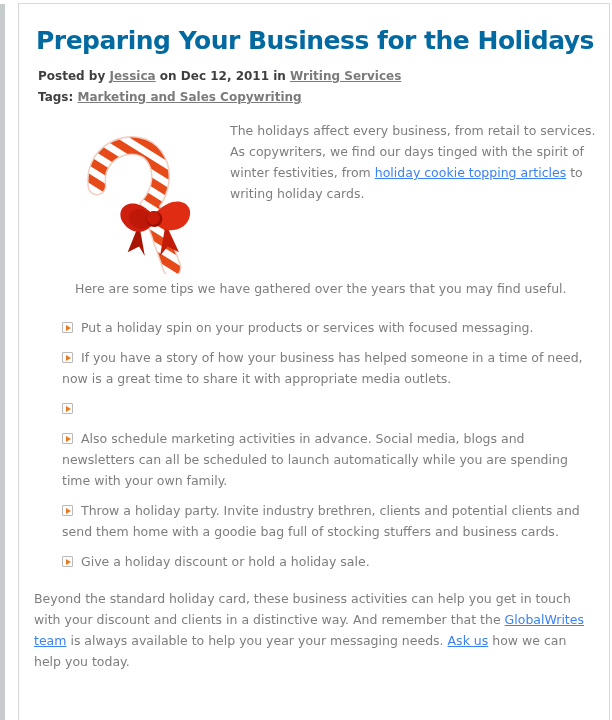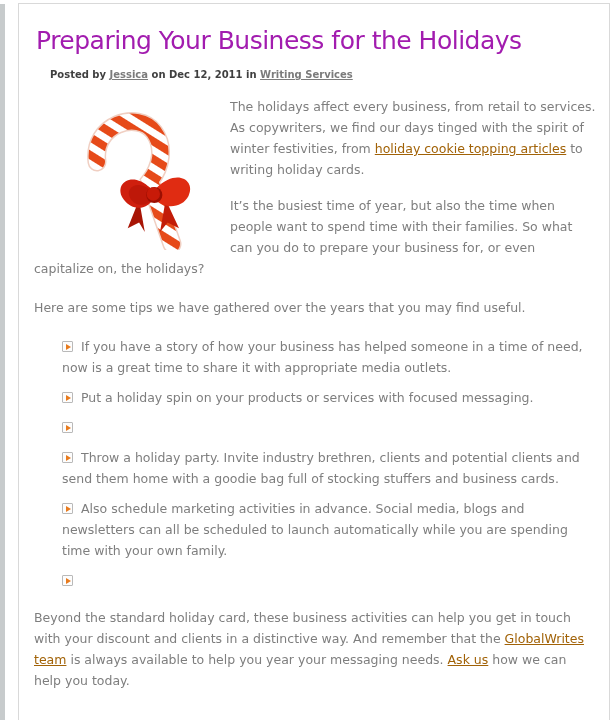--- a/index.html
+++ b/index.html
@@ -1,27 +1,27 @@
 <!DOCTYPE html>
 <html><head>
 <meta charset="utf-8">
 <style>
   * { margin:0; padding:0; box-sizing:border-box; }
   html,body { width:612px; height:720px; background:#fff; overflow:hidden;
               font-family:"DejaVu Sans","Liberation Sans",sans-serif; }
   .edge-strip { position:absolute; left:0; top:4px; width:5px; height:716px; background:#c7cbcc; }
   .content-box { position:absolute; left:18px; top:3px; width:592px; height:760px;
                  background:#fff; border:1px solid #d9d9d9; padding:20px 12px 0 15px; }
-  .post-title { font-size:25px; font-weight:normal; color:#a21caf; letter-spacing:-0.5px; margin:2px 0 14px 2px; }
-  .meta-line { font-size:10px; color:#3f3f3f; font-weight:bold; margin:0 0 7px 16px; }
+  .post-title { font-size:25px; font-weight:bold; color:#0369a1; letter-spacing:-0.5px; margin:2px 0 14px 2px; }
+  .meta-line { font-size:12px; color:#3f3f3f; font-weight:bold; margin:0 0 7px 4px; }
   .meta-line a, .body-link { color:#7b7b7b; font-weight:bold; text-decoration:underline; cursor:pointer; }
   .article { margin-top:16px; color:#7e7e7e; font-size:12.5px; line-height:21px; }
   .cane-wrap { float:left; width:176px; height:152px; margin:2px 6px 4px 14px; }
   .article p { margin-bottom:15px; }
-  .article .inline-link { color:#a16207; text-decoration:underline; cursor:pointer; }
+  .article .inline-link { color:#3b82f6; text-decoration:underline; cursor:pointer; }
   .tips-list { list-style:none; margin:18px 0 16px 28px; clear:none; }
   .tips-list li { margin-bottom:9px; line-height:21px; max-width:522px; }
   .bullet { display:inline-block; width:11px; height:11px; background:#fdfdfd; border:1px solid #b9b9b9;
             border-radius:1px; margin-right:8px; position:relative; top:1px; }
   .bullet::after { content:""; position:absolute; left:3px; top:2px; border-left:5px solid #e87b1e;
                    border-top:3px solid transparent; border-bottom:3px solid transparent; }
   .closing { max-width:568px; }
 </style>
 </head>
 <body>
@@ -30,20 +30,24 @@
 
 <div class="content-box">
 
   <h1 class="post-title">Preparing Your Business for the Holidays</h1>
 
   <div class="meta-line">
     <span>Posted by</span>
     <a>Jessica</a>
     <span>on Dec 12, 2011 in</span>
     <a>Writing Services</a>
+  </div>
+  <div class="meta-line">
+    <span>Tags:</span>
+    <a>Marketing and Sales Copywriting</a>
   </div>
 
   <div class="article">
 
     <div class="cane-wrap">
       <svg width="176" height="152" viewBox="0 0 176 152">
         <defs>
           <pattern id="caneStripes" width="15" height="15" patternUnits="userSpaceOnUse" patternTransform="rotate(-58)">
             <rect width="15" height="15" fill="#ffffff"></rect>
             <rect width="8" height="15" fill="#e64a19"></rect>
@@ -58,29 +62,28 @@
           <path d="M36,34 C58,12 78,26 70,42 C64,54 46,57 36,46 Z" fill="#e02c12"></path>
           <path d="M30,36 C16,24 2,34 9,45 C14,53 26,54 32,45 Z" fill="#b01205" opacity="0.55"></path>
           <circle cx="34" cy="41" r="8.5" fill="#9c0f02"></circle>
           <circle cx="33" cy="40" r="7" fill="#c81a08"></circle>
         </g>
       </svg>
     </div>
 
     <p><span>The holidays affect every business, from retail to services. As copywriters, we find our days tinged with the spirit of winter festivities, from </span><a class="inline-link">holiday cookie topping articles</a><span> to writing holiday cards.</span></p>
 
-    <p>It’s the busiest time of year, but also the time when people want to spend time with their families. So what can you do to prepare your business for, or even capitalize on, the holidays?</p>
 
-    <p style="clear:both; margin-top:18px;">Here are some tips we have gathered over the years that you may find useful.</p>
+    <p style="clear:both; margin-top:18px;margin-left:41px;">Here are some tips we have gathered over the years that you may find useful.</p>
 
     <ul class="tips-list">
+        <li><span class="bullet"></span><span>Put a holiday spin on your products or services with focused messaging.</span></li>
         <li><span class="bullet"></span><span>If you have a story of how your business has helped someone in a time of need, now is a great time to share it with appropriate media outlets.</span></li>
-        <li><span class="bullet"></span><span>Put a holiday spin on your products or services with focused messaging.</span></li>
         <li><span class="bullet"></span></li>
+        <li><span class="bullet"></span><span>Also schedule marketing activities in advance. Social media, blogs and newsletters can all be scheduled to launch automatically while you are spending time with your own family.</span></li>
         <li><span class="bullet"></span><span>Throw a holiday party. Invite industry brethren, clients and potential clients and send them home with a goodie bag full of stocking stuffers and business cards.</span></li>
-        <li><span class="bullet"></span><span>Also schedule marketing activities in advance. Social media, blogs and newsletters can all be scheduled to launch automatically while you are spending time with your own family.</span></li>
-        <li><span class="bullet"></span></li>
+        <li><span class="bullet"></span><span>Give a holiday discount or hold a holiday sale.</span></li>
       </ul>
 
     <p class="closing"><span>Beyond the standard holiday card, these business activities can help you get in touch with your discount and clients in a distinctive way. And remember that the </span><a class="inline-link">GlobalWrites team</a><span> is always available to help you year your messaging needs. </span><a class="inline-link">Ask us</a><span> how we can help you today.</span></p>
   </div>
 
 </div>
 
 </body></html>

